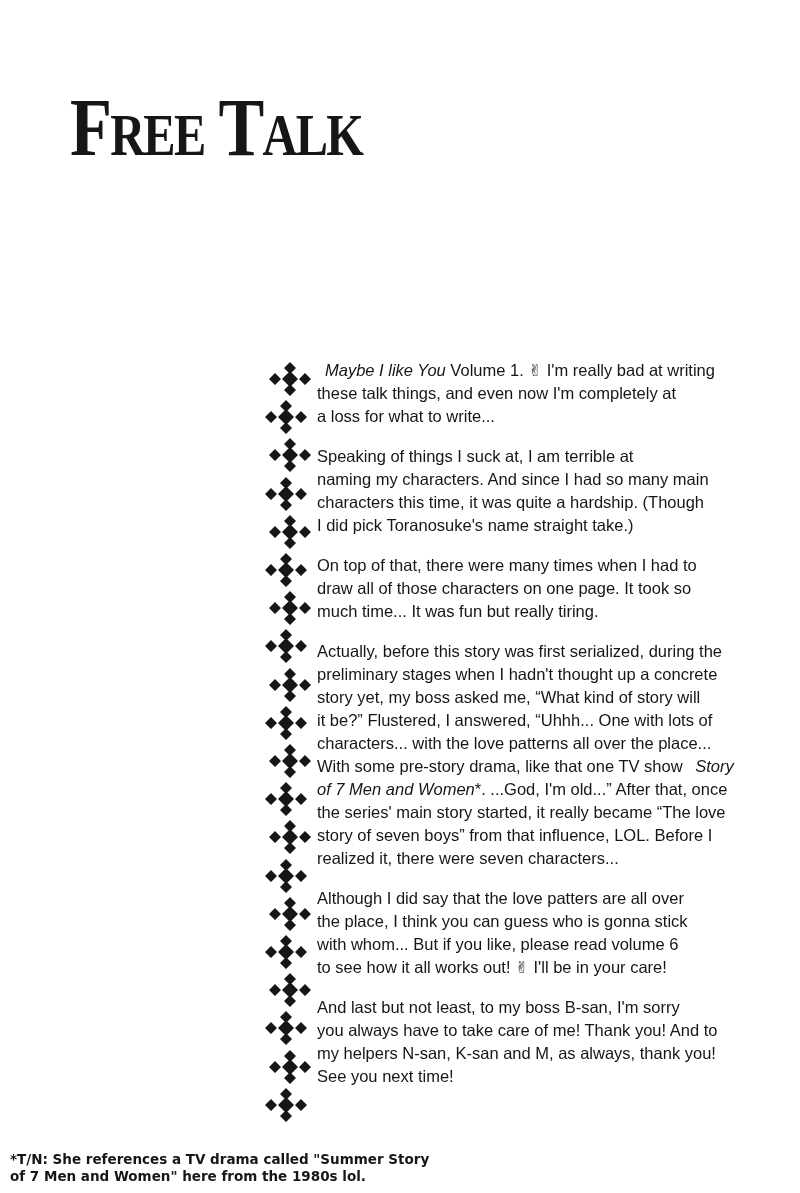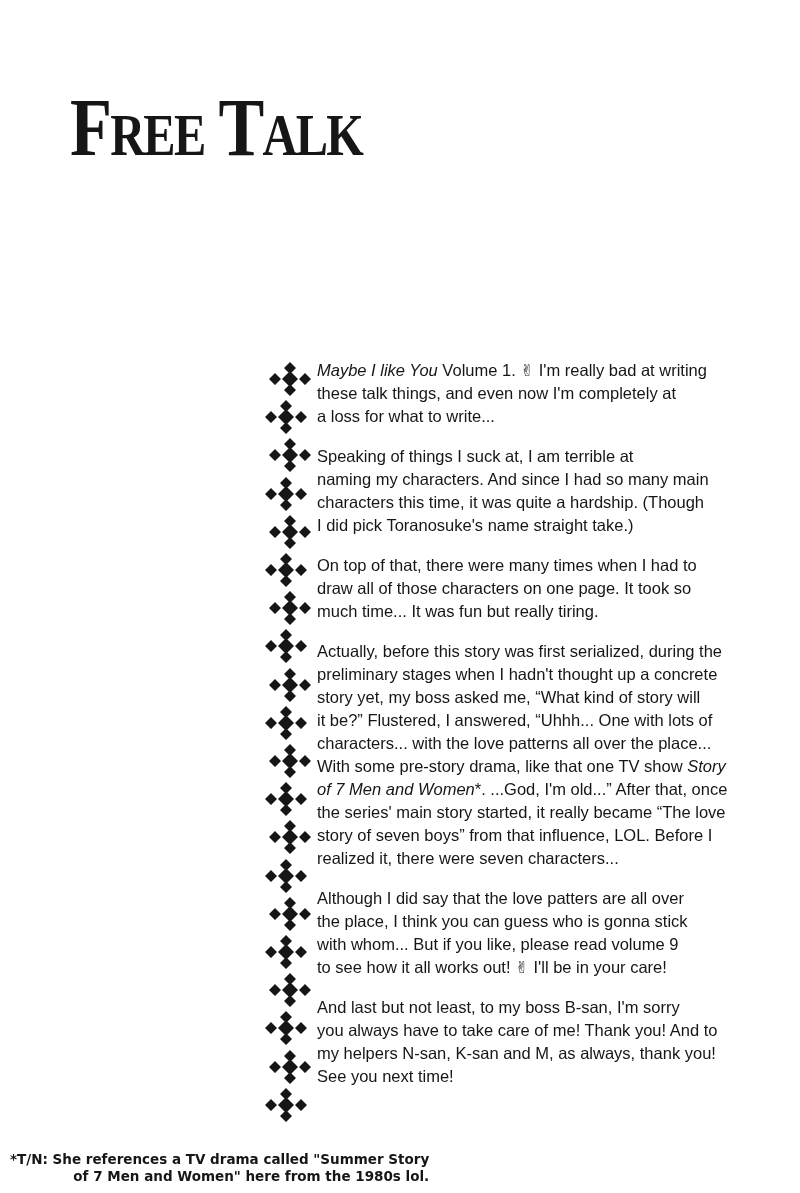--- a/index.html
+++ b/index.html
@@ -49,32 +49,31 @@
     left: 317px;
     top: 359px;
     width: 482px;
     font-size: 16.5px;
     line-height: 23px;
     color: var(--ink, #161616);
     white-space: pre-wrap;
   }
   .para { margin: 0 0 17px 0; }
   .para:last-child { margin-bottom: 17px; }
-  .italic { font-style: italic; }
+  .italic { font-style: italic; margin-left: 8px; }
 
   .footnote {
     position: absolute;
     left: 10px;
     top: 1151px;
     font-family: "DejaVu Sans", "Liberation Sans", sans-serif;
     font-size: 13.5px;
     font-weight: bold;
     line-height: 17px;
     color: var(--ink, #161616);
-    text-align: right;
   }
 </style>
 </head>
 <body style="--ink: #161616; --bg: #ffffff;">
 
 <h1 class="title">Free Talk</h1>
 
 <div class="ornament-column">
     <svg class="cluster shift" width="48" height="34" viewBox="0 0 48 34" aria-hidden="true">
     <path fill="currentColor" d="
@@ -249,21 +248,21 @@
 preliminary stages when I hadn't thought up a concrete
 story yet, my boss asked me, “What kind of story will
 it be?” Flustered, I answered, “Uhhh... One with lots of
 characters... with the love patterns all over the place...
 With some pre-story drama, like that one TV show </span><span class="italic">Story
 of 7 Men and Women</span><span>*. ...God, I'm old...” After that, once
 the series' main story started, it really became “The love
 story of seven boys” from that influence, LOL. Before I
 realized it, there were seven characters...</span></p><p class="para"><span>Although I did say that the love patters are all over
 the place, I think you can guess who is gonna stick
-with whom... But if you like, please read volume 9
+with whom... But if you like, please read volume 6
 to see how it all works out! ✌ I'll be in your care!</span></p><p class="para"><span>And last but not least, to my boss B-san, I'm sorry
 you always have to take care of me! Thank you! And to
 my helpers N-san, K-san and M, as always, thank you!
 See you next time!</span></p></div>
 
 <div class="footnote">
   <span>*T/N: She references a TV drama called "Summer Story</span><br>
   <span>of 7 Men and Women" here from the 1980s lol.</span>
 </div>
 

